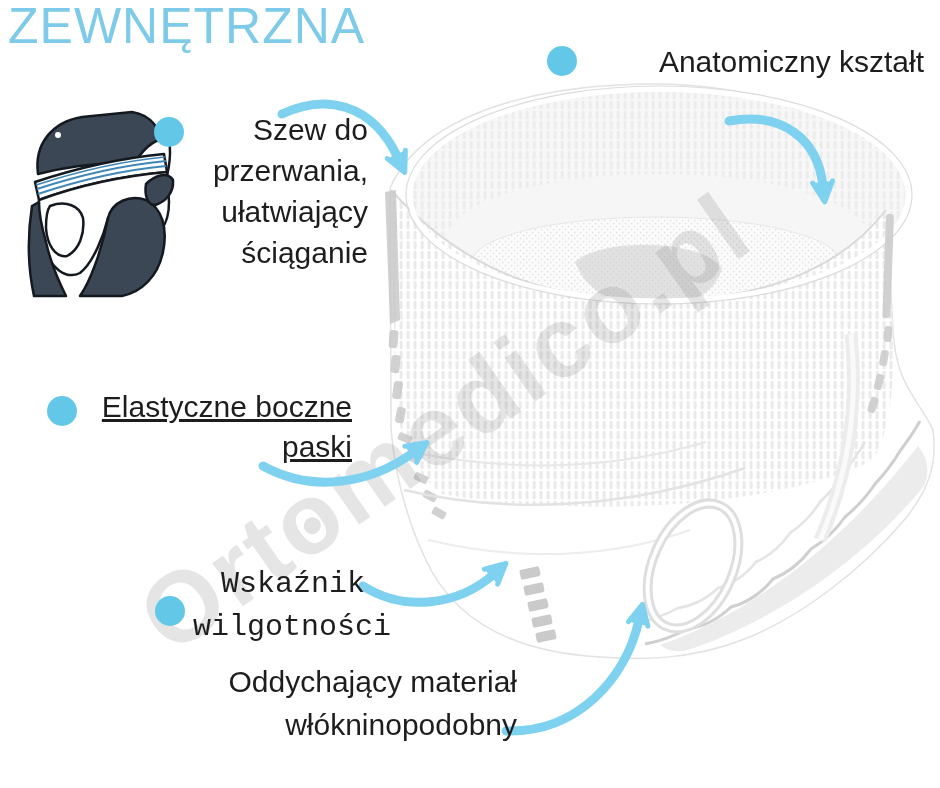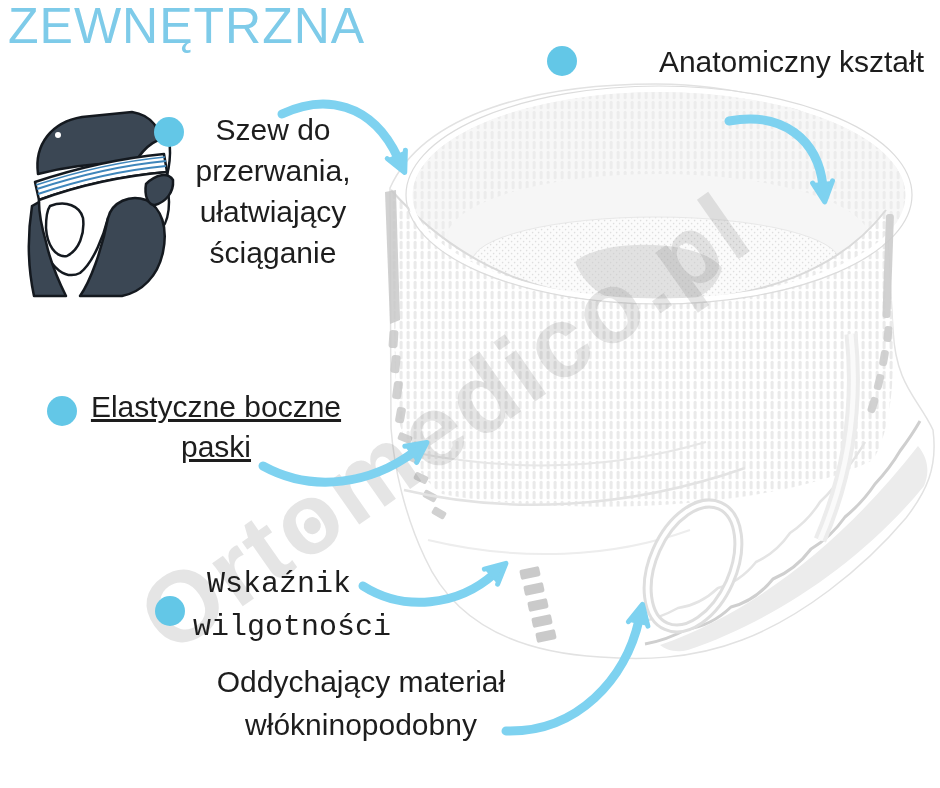--- a/index.html
+++ b/index.html
@@ -27,21 +27,21 @@
   .logo-o { position:relative; display:inline-block; }
   .logo-o::after {
     content:""; position:absolute; left:50%; top:57%;
     width:0.17em; height:0.17em; border-radius:50%;
     background:rgba(125,125,125,0.22);
     transform:translate(-50%,-50%);
   }
 
   
   .label {
-    position:absolute; color:#1D1D1D; font-size:30px; text-align:center;
+    position:absolute; color:#1D1D1D; font-size:30px; text-align:right;
   }
   .label span { display:block; }
   #label-seam      { left:178px; top:109px; width:190px; line-height:41px; }
   #label-anatomical{ left:612px; top:45px;  width:300px; text-align:right; white-space:nowrap; line-height:34px;margin-left:12px; }
   #label-side      { left:80px;  top:387px; width:272px; line-height:40px;text-decoration:underline; }
   #label-moisture  { left:193px; top:563px; width:172px; line-height:43px;font-family:Liberation Mono, monospace; }
   #label-material  { left:205px; top:660px; width:312px; line-height:43px; }
 
   
   .dot {

